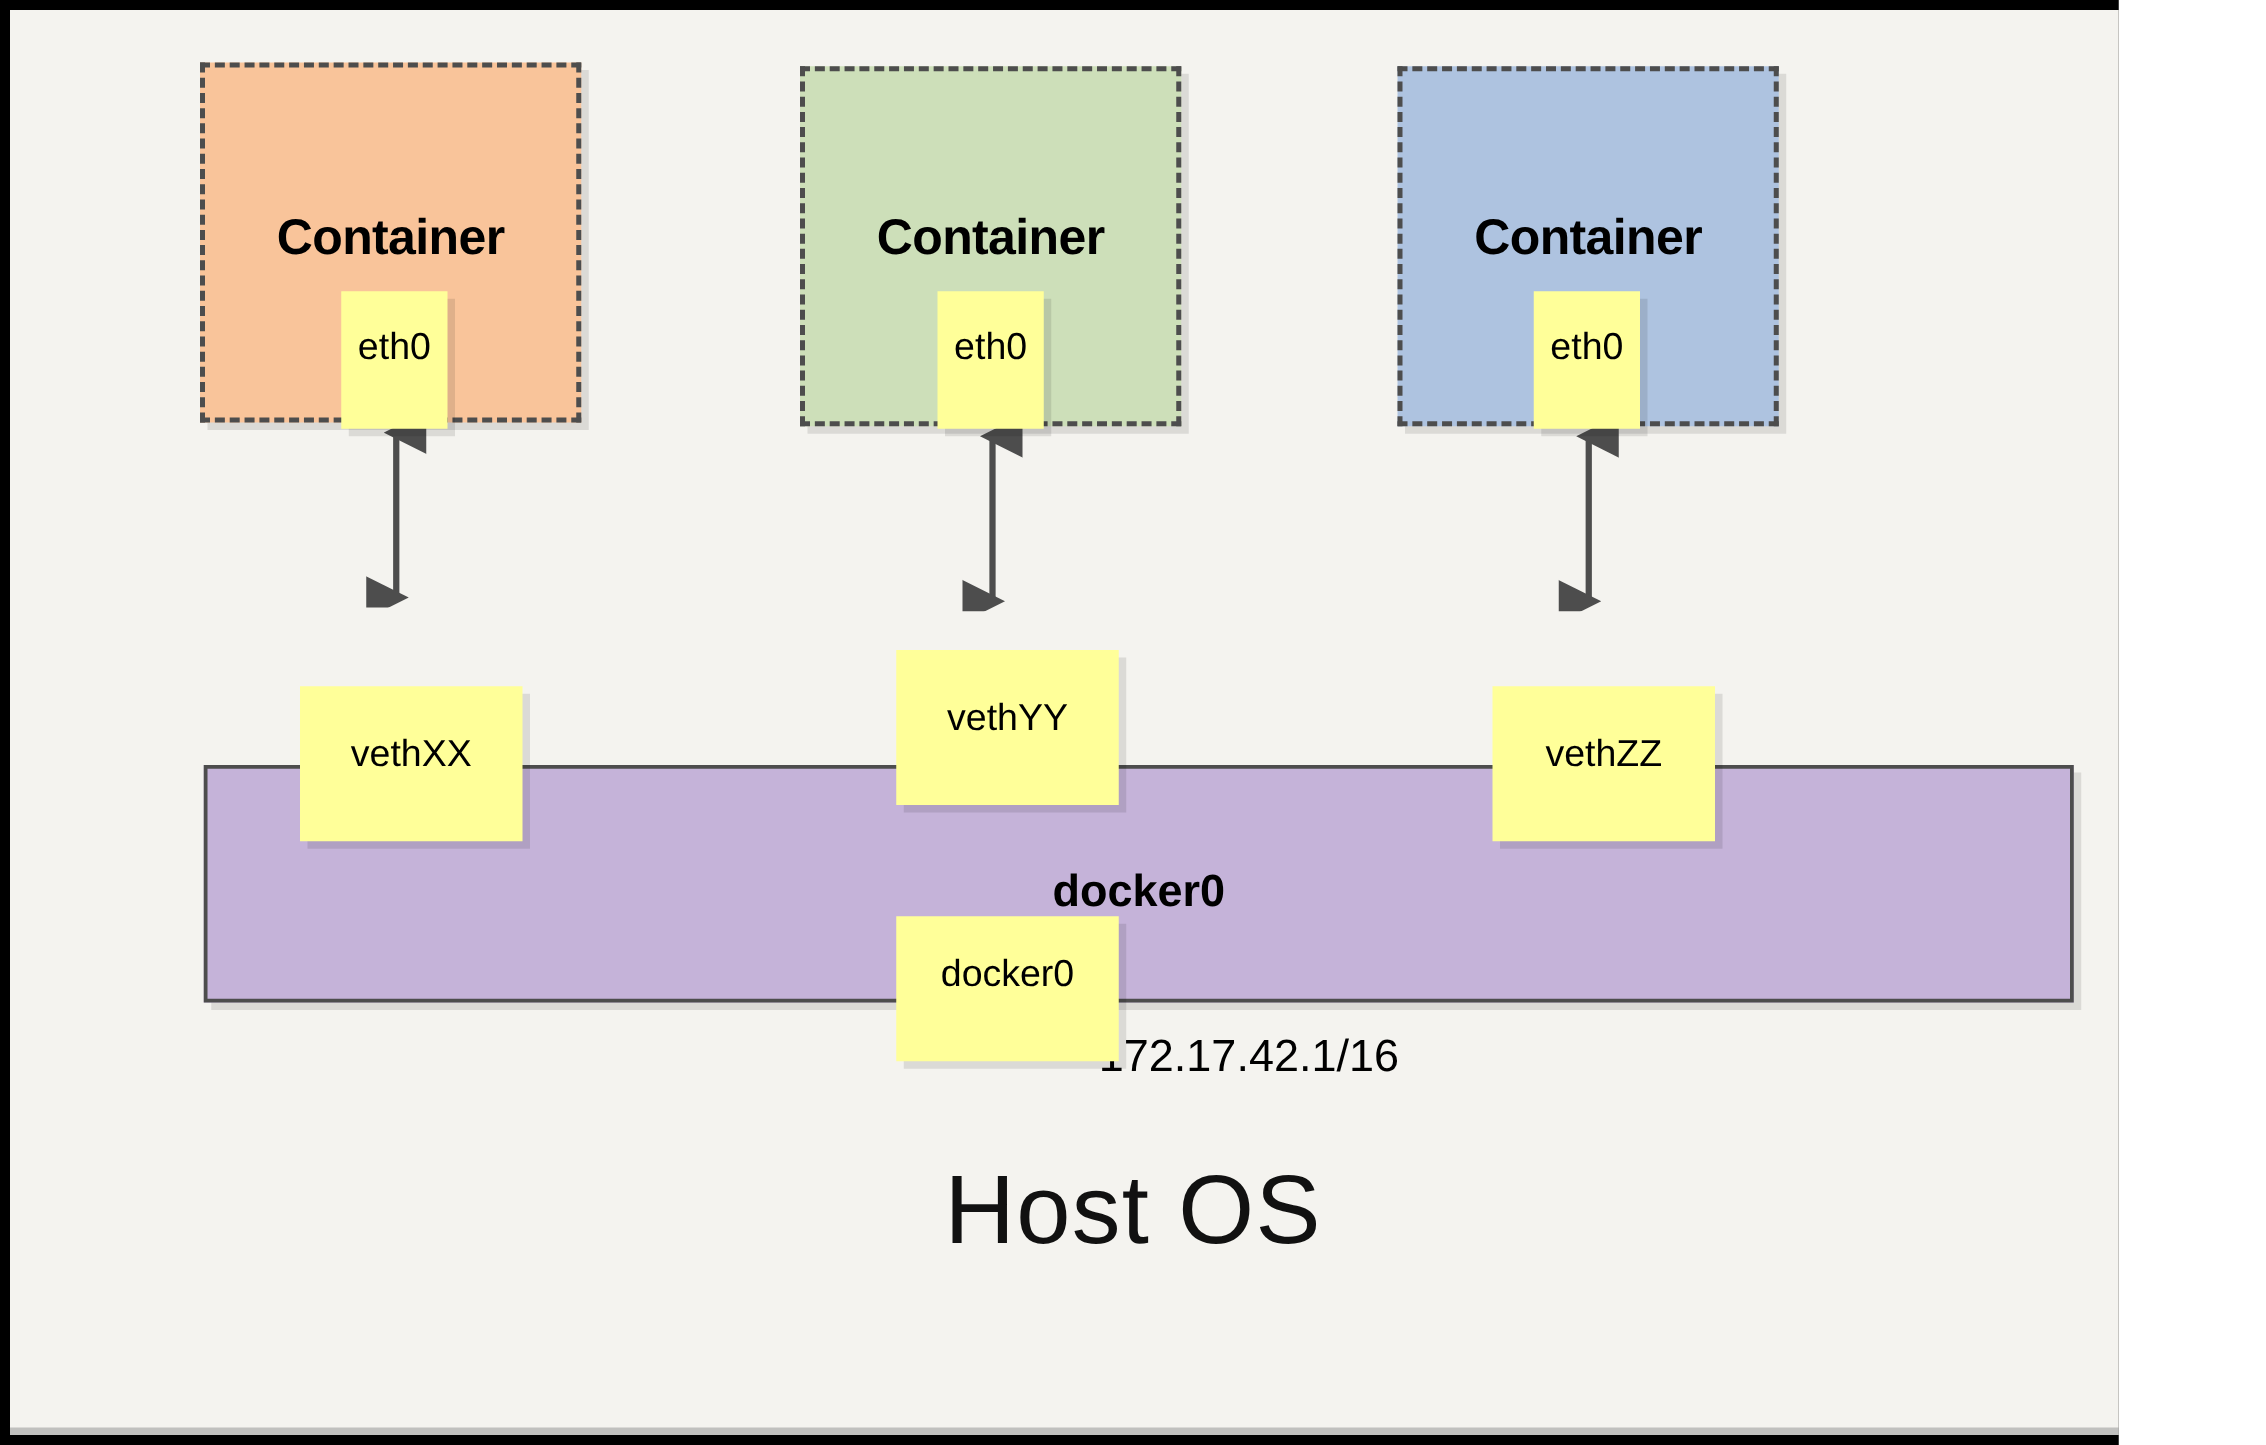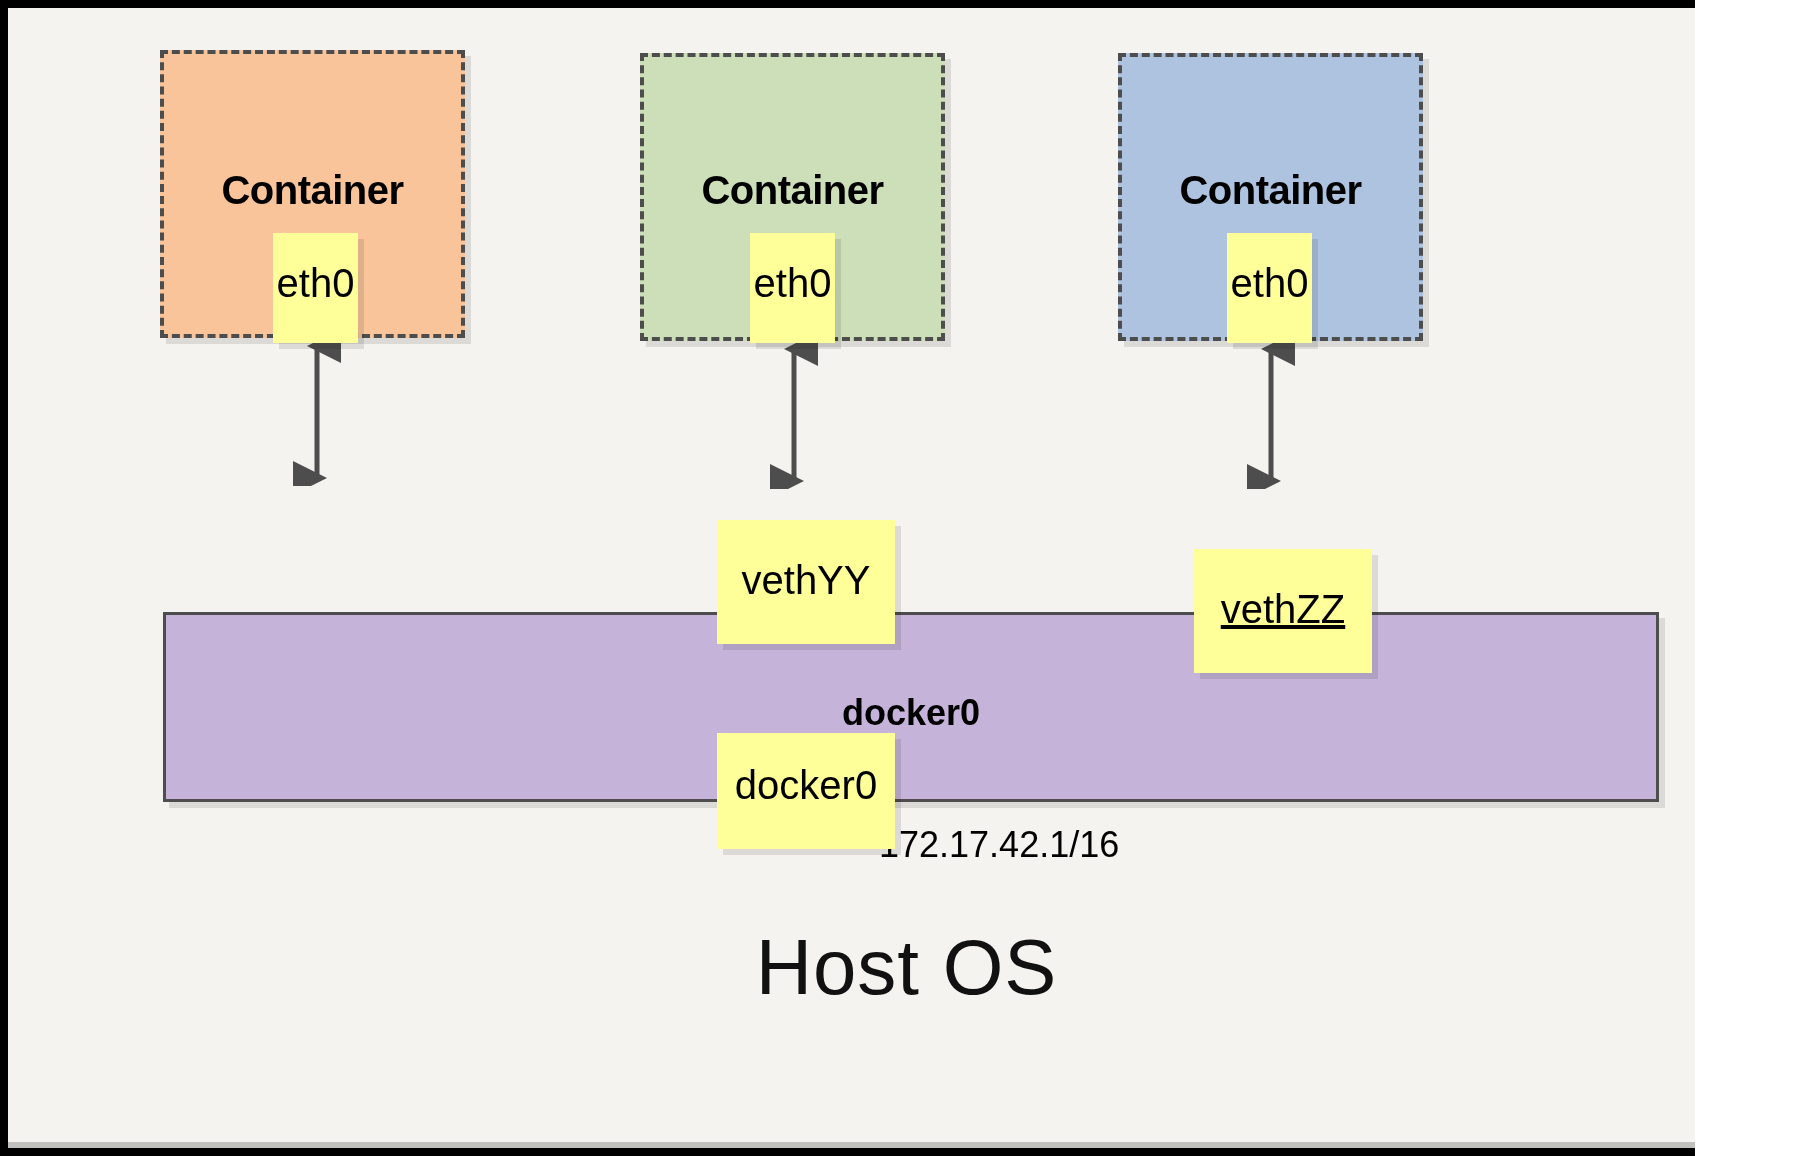--- a/index.html
+++ b/index.html
@@ -45,21 +45,21 @@
   }
 
   
   .chip {
     position: absolute;
     background: #ffff99;
     box-sizing: border-box;
     display: flex;
     align-items: center;
     justify-content: center;
-    font-size: 40px;
+    font-size: 30px;
     color: #000000;
     box-shadow: 6px 6px 0 0 rgba(0,0,0,0.10);
     z-index: 20;
   }
   .chip.eth {
     align-items: flex-start;
     padding-top: 28px;
   }
   .chip.veth {
     align-items: flex-start;
@@ -166,22 +166,23 @@
         <marker id="ah-dn-3" markerWidth="14" markerHeight="14" refX="7" refY="11" orient="auto" markerUnits="strokeWidth">
           <path d="M7,13 L0.5,0 L13.5,0 Z" fill="#4d4d4d"></path>
         </marker>
       </defs>
       <line x1="24" y1="140" x2="24" y2="8" stroke="#4d4d4d" stroke-width="5" marker-start="url(#ah-dn-3)" marker-end="url(#ah-up-3)"></line>
     </svg>
 
     <div id="docker-bar" style="left:155px; top:604px; width:1496px; height:190px;"></div>
     <div id="docker-bar-label" style="left:155px; top:684px; width:1496px;">docker0</div>
 
+    <div class="chip veth" style="left:232px; top:541px; width:178px; height:124px;">vethXX</div>
     <div class="chip veth" style="left:709px; top:512px; width:178px; height:124px;">vethYY</div>
-    <div class="chip veth" style="left:1186px; top:541px; width:178px; height:124px;text-decoration:underline;">vethZZ</div>
+    <div class="chip veth" style="left:1186px; top:541px; width:178px; height:124px;">vethZZ</div>
 
     <div class="chip dock" style="left:709px; top:725px; width:178px; height:116px;">docker0</div>
 
     <div id="ip-label" style="left:871px; top:816px;">172.17.42.1/16</div>
 
     <div id="host-os" style="left:0px; top:914px;">Host OS</div>
 
   </div>
 </div>
 

